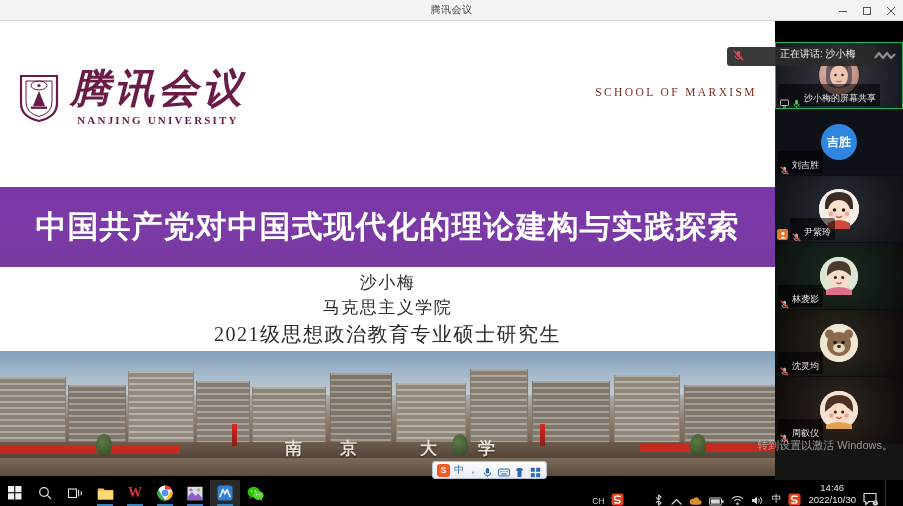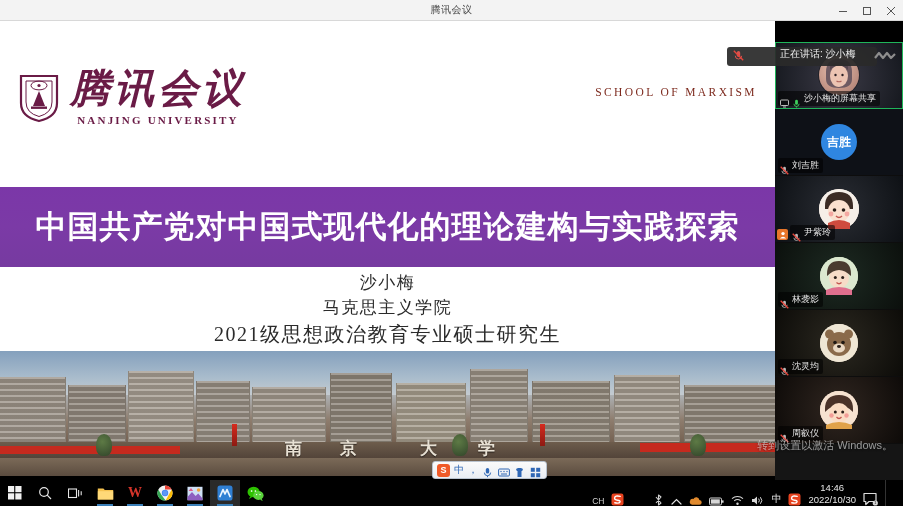--- a/index.html
+++ b/index.html
@@ -92,21 +92,21 @@
   .mini-ic { width:12px; height:12px; display:inline-block; }
 
   
   .rail { position:absolute; left:775px; top:21px; width:128px; height:459px;
     background:#151515; }
   .pcard { position:relative; width:128px; height:67px; overflow:hidden;
     border-bottom:1px solid #0d0d0d; background:#101418; }
   .pcard.active { outline:1.5px solid #1fb55a; outline-offset:-1.5px; }
   .pcard .nametag { position:absolute; left:3px; bottom:2px;
     display:flex; align-items:center; gap:3px;
-    background:rgba(0,0,0,.55); padding:1px 4px 1px 2px; border-radius:2px; }
+    background:rgba(0,0,0,.55); padding:8px 4px 1px 2px; border-radius:2px; }
   .pcard .nm { font-size:9px; color:#e6e6e6; white-space:nowrap; }
   .micoff { width:9px; height:9px; display:block; }
   .hostbadge { position:absolute; left:2px; bottom:2px; width:11px; height:11px;
     background:#e8762a; border-radius:2px; display:flex;
     align-items:center; justify-content:center; }
 
   
   .avatar { position:absolute; left:50%; top:50%;
     transform:translate(-50%,-50%); border-radius:50%;
     display:flex; align-items:center; justify-content:center;

